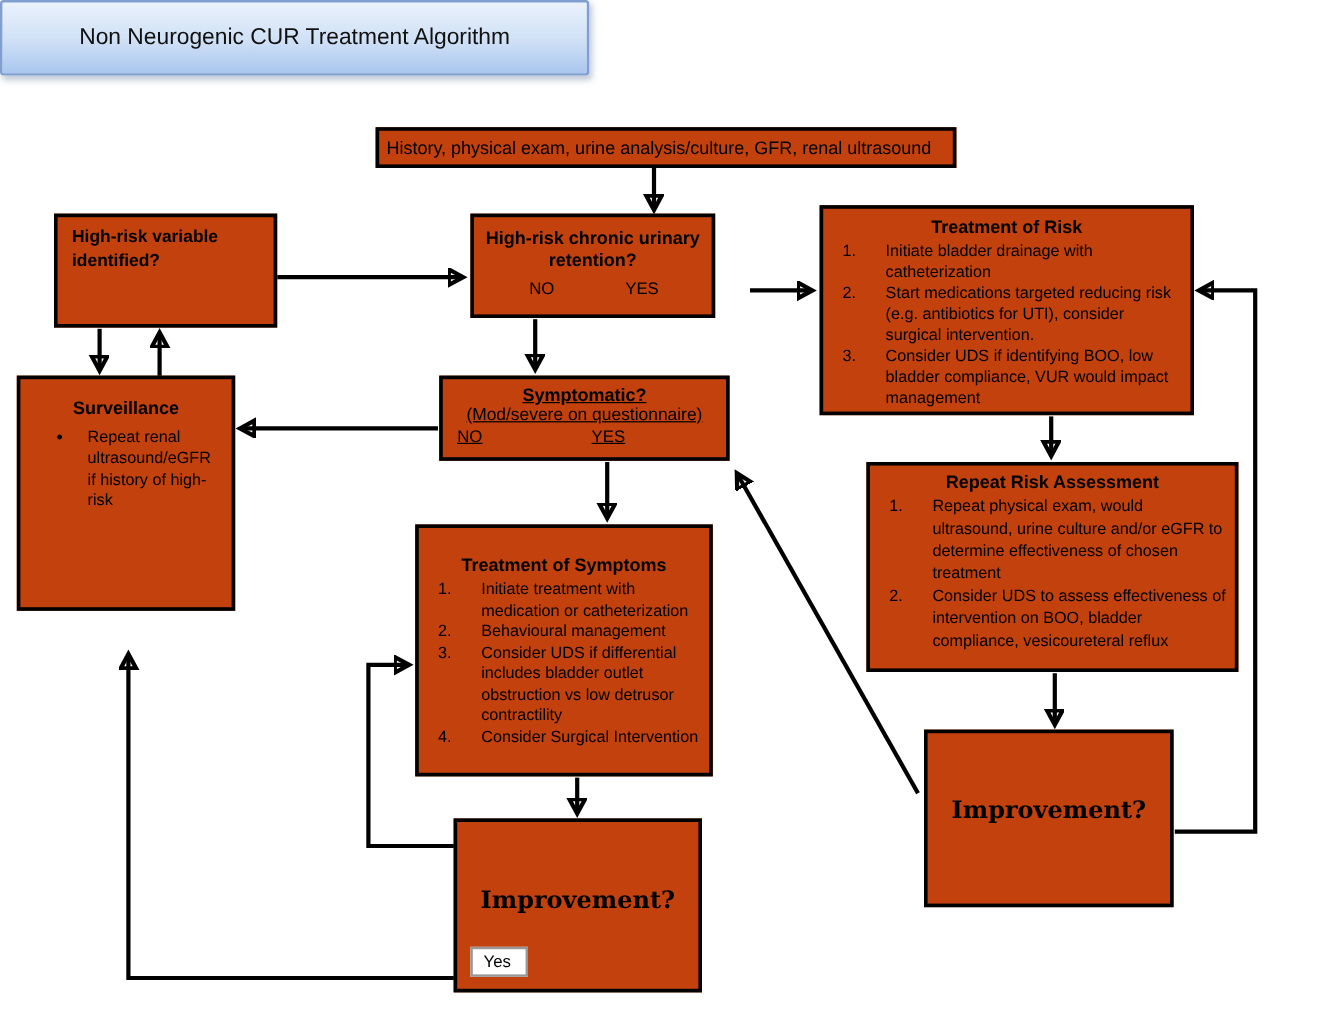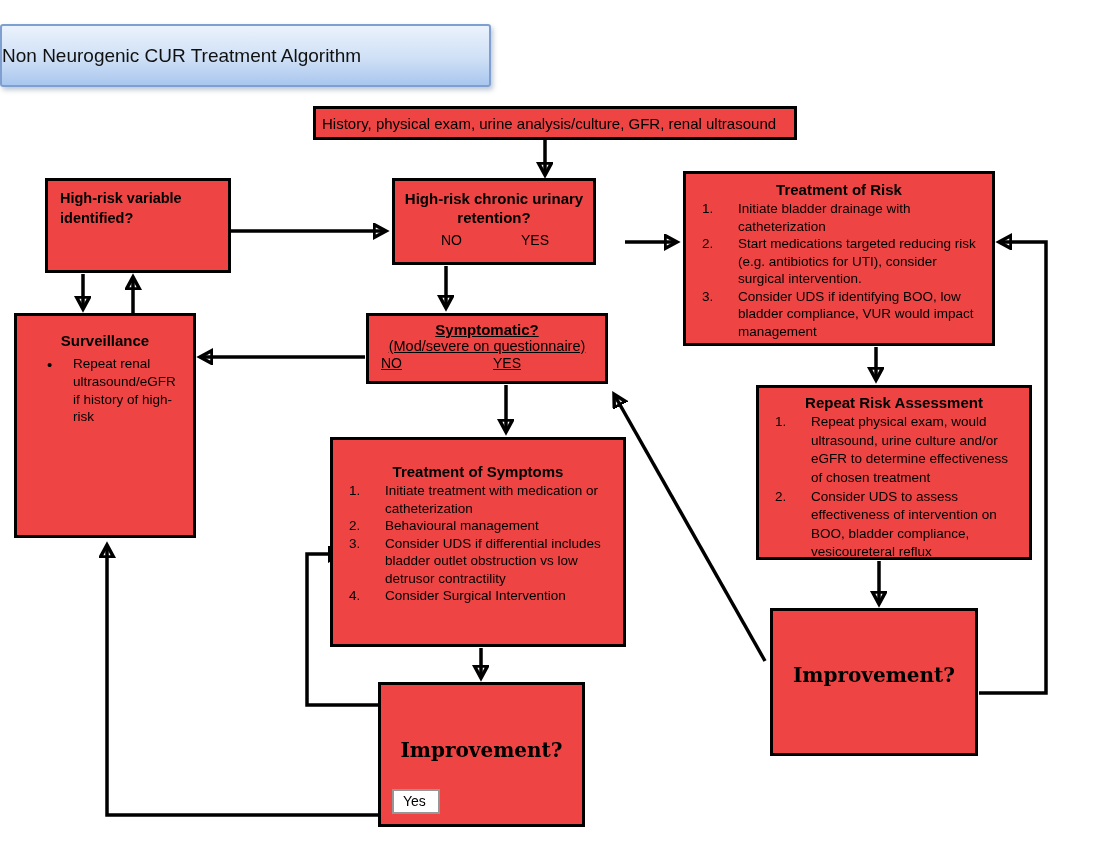--- a/index.html
+++ b/index.html
@@ -2,46 +2,46 @@
 <html><head>
 <meta charset="utf-8">
 <style>
   html,body{margin:0;padding:0;background:#fff;}
   .canvas{
     position:relative;width:1100px;height:854px;background:#ffffff;
     font-family:"Liberation Sans",sans-serif;color:#000;overflow:hidden;
   }
   .wires{position:absolute;left:0;top:0;width:1100px;height:854px;z-index:1;pointer-events:none;}
   .wires path{fill:none;stroke:#000;stroke-width:3.5;}
-  .box{position:absolute;background:#ef4444;border:3px solid #000;box-sizing:border-box;z-index:2;}
+  .box{position:absolute;background:#c2410c;border:3px solid #000;box-sizing:border-box;z-index:2;}
   .title-box{
     left:297px;top:30px;width:487px;height:59px;
     border:2px solid #7e9fd0;border-radius:3px;
     background:linear-gradient(#eaf2fc 0%,#cfe0f6 55%,#a9c6ee 100%);
     box-shadow:2px 3px 5px rgba(110,130,160,.45);
-    display:flex;align-items:center;justify-content:flex-start;
-    font-size:19px;color:#111;margin-top:24px;
+    display:flex;align-items:center;justify-content:center;
+    font-size:19px;color:#111;
   }
   .history-box{
     left:313px;top:106px;width:484px;height:34px;
     display:flex;align-items:center;padding:0 6px;font-size:15px;
   }
   .hrv-box{left:45px;top:178px;width:186px;height:95px;padding:8px 12px;font-weight:bold;font-size:14.5px;line-height:1.35;}
   .hrc-box{left:392px;top:178px;width:204px;height:87px;padding-top:9px;text-align:center;}
   .hrc-box .bt{font-weight:bold;font-size:15px;line-height:1.25;}
   .noyes{display:flex;font-size:14px;margin-top:4px;}
   .hrc-box .noyes{padding:0 44px 0 46px;justify-content:space-between;}
   .symp-box{left:366px;top:313px;width:242px;height:71px;padding-top:5px;text-align:center;text-decoration:underline;}
   .symp-box .bt{font-weight:bold;font-size:15px;}
   .symp-box .sub{font-size:14.5px;line-height:1.2;}
   .symp-box .noyes{margin-top:0;padding:0 84px 0 12px;justify-content:space-between;}
   .tor-box{left:683px;top:171px;width:312px;height:175px;padding-top:7px;}
-  .surv-box{left:14px;top:313px;width:182px;height:225px;padding-top:16px;}
-  .tos-box{left:330px;top:437px;width:296px;height:210px;padding-top:23px;}
-  .rra-box{left:722px;top:385px;width:276px;height:175px;padding-top:6px;margin-left:34px;}
+  .surv-box{left:14px;top:313px;width:182px;height:196px;padding-top:16px;}
+  .tos-box{left:346px;top:437px;width:248px;height:210px;padding-top:23px;}
+  .rra-box{left:722px;top:385px;width:310px;height:175px;padding-top:6px;}
   .heading{font-weight:bold;font-size:15px;text-align:center;margin:0 0 2px 0;}
   .num-list{margin:2px 0 0 0;padding:0 6px 0 16px;list-style:none;counter-reset:li;font-size:13.5px;line-height:1.3;}
   .num-list li{counter-increment:li;display:grid;grid-template-columns:36px 1fr;}
   .num-list li::before{content:counter(li) ".";}
   .rra-box .num-list{line-height:1.38;}
   .bullet-list{margin:6px 0 0 0;padding:0 12px 0 30px;list-style:none;font-size:13.5px;line-height:1.32;}
   .bullet-list li{display:grid;grid-template-columns:26px 1fr;margin-bottom:5px;}
   .bullet-list li::before{content:"\2022";font-size:15px;}
   .imp-box{
     display:flex;align-items:center;justify-content:center;

